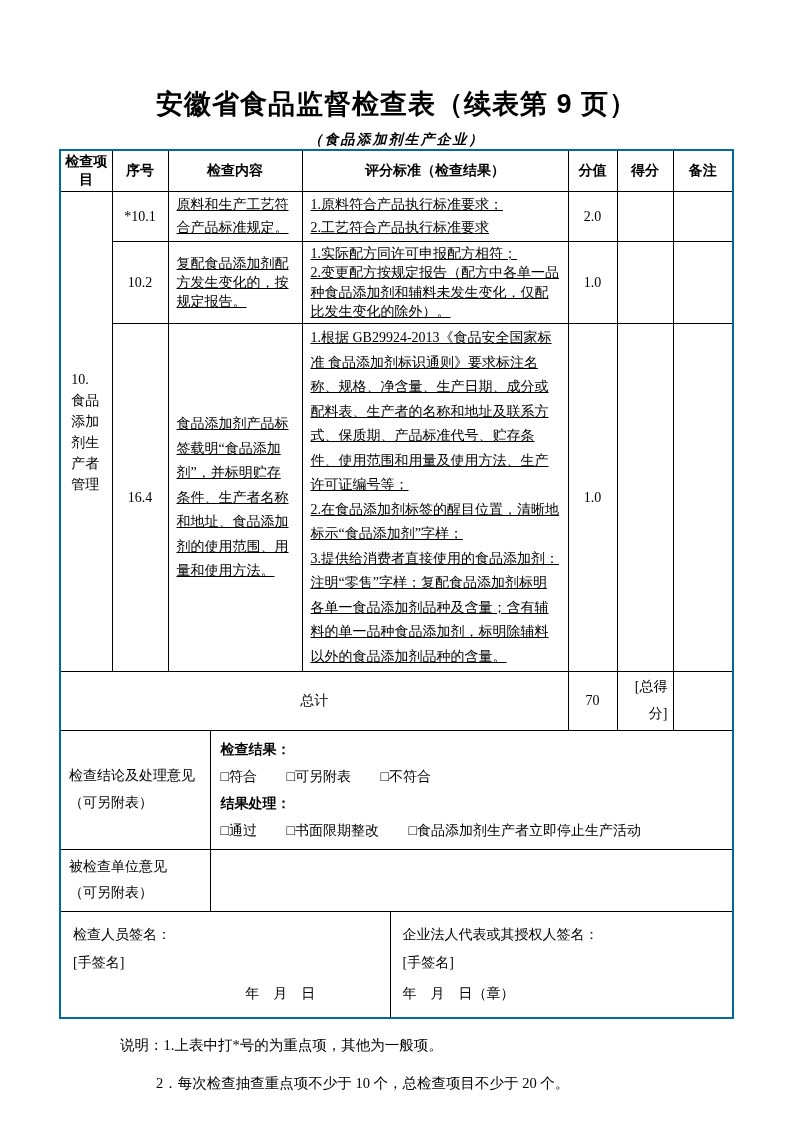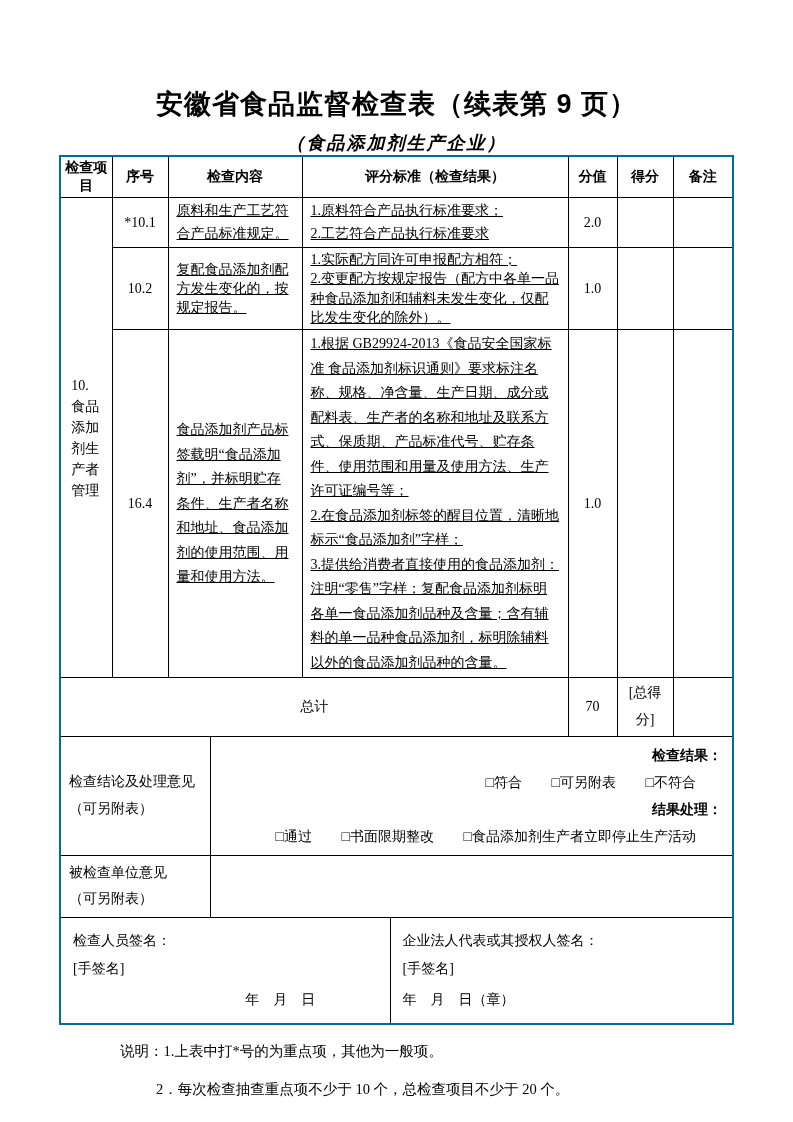--- a/index.html
+++ b/index.html
@@ -9,21 +9,21 @@
     font-family: "Liberation Serif", "DejaVu Serif", serif;
     overflow: hidden; position: relative;
   }
   .title {
     margin: 86px 0 0 0; text-align: center;
     font-family: "Liberation Sans", "DejaVu Sans", sans-serif;
     font-size: 27px; font-weight: bold; letter-spacing: 1px;
   }
   .subtitle {
     margin-top: 9px; text-align: center;
-    font-size: 18px; font-weight: bold; font-style: italic; letter-spacing: 2px;
+    font-size: 14px; font-weight: bold; font-style: italic; letter-spacing: 2px;
   }
   .serial {
     width: 673px; margin: 9px auto 2px auto; text-align: right;
     padding-right: 70px; font-size: 14px;
   }
   table.form {
     width: 673px; margin: 0 auto; border-collapse: collapse;
     table-layout: fixed; border: 2px solid #0369a1;
   }
   th, td {
@@ -40,24 +40,24 @@
   tr.r-unit  { height: 56px; }
   tr.r-sign  { height: 90px; }
   .center { text-align: center; }
   .pre { white-space: pre-line; }
   .cat-cell { padding: 2px 0; }
   .cat-inner { width: 30px; margin: 0 auto; word-break: break-all; line-height: 1.5; text-align: left; }
   .content-cell, .standard-cell { padding: 2px 8px; line-height: 1.75; text-align: left; text-decoration: underline; }
   tr.r1 .content-cell, tr.r1 .standard-cell { line-height: 1.6; }
   tr.r2 .content-cell, tr.r2 .standard-cell { line-height: 1.38; }
   .total-label-cell { padding: 2px 8px; text-align: center; }
-  .total-got-cell { padding: 2px 5px; line-height: 1.9; text-align: center; }
+  .total-got-cell { padding: 2px 5px; line-height: 1.9; text-align: right; }
   .label-cell { padding: 4px 8px; line-height: 1.9; text-align: left; }
   .concl-cell { padding: 5px 10px; vertical-align: middle; }
-  .concl-line { height: 27px; line-height: 27px; white-space: nowrap; text-align: right; }
+  .concl-line { height: 27px; line-height: 27px; white-space: nowrap; }
   .concl-line.bold { font-weight: bold; }
   .opt { margin-right: 26px; }
   .sign-cell { vertical-align: top; padding: 9px 12px; }
   .sig-line { height: 28px; line-height: 28px; }
   .sig-date-left { margin-top: 3px; height: 28px; line-height: 28px; text-align: center; padding-left: 110px; }
   .sig-date-right { margin-top: 3px; height: 28px; line-height: 28px; }
   .notes { width: 673px; margin: 17px auto 0 auto; font-size: 14.5px; }
   .note-first { margin-left: 60px; }
   .note-rest { margin-left: 96px; margin-top: 19px; }
 </style>

